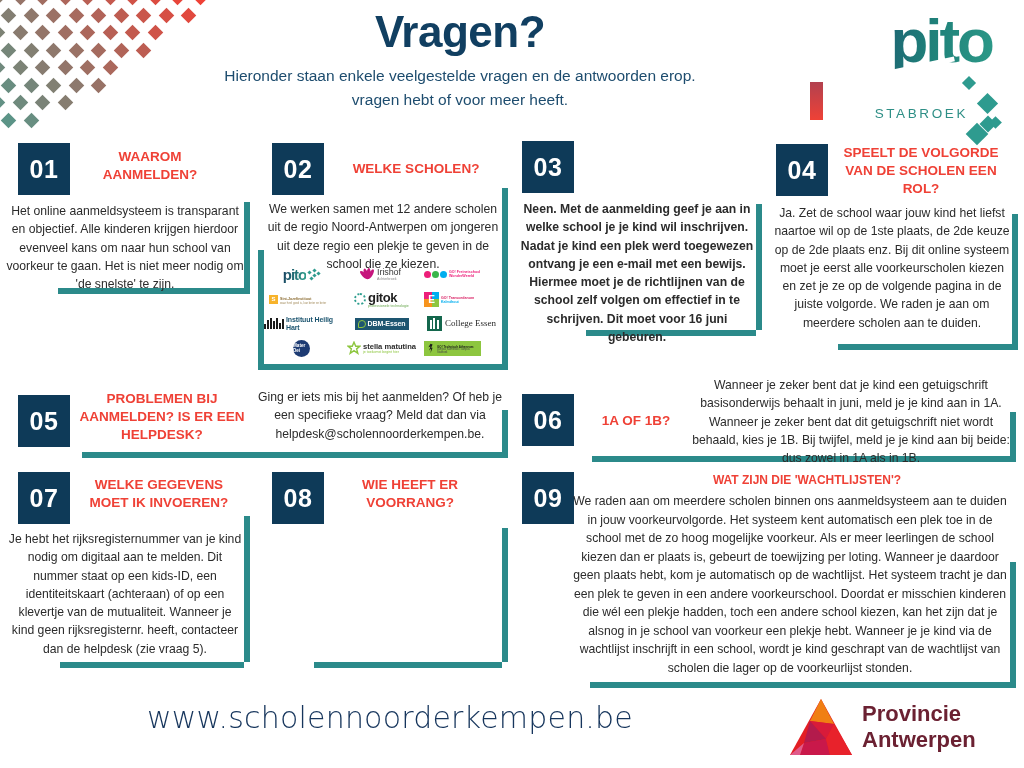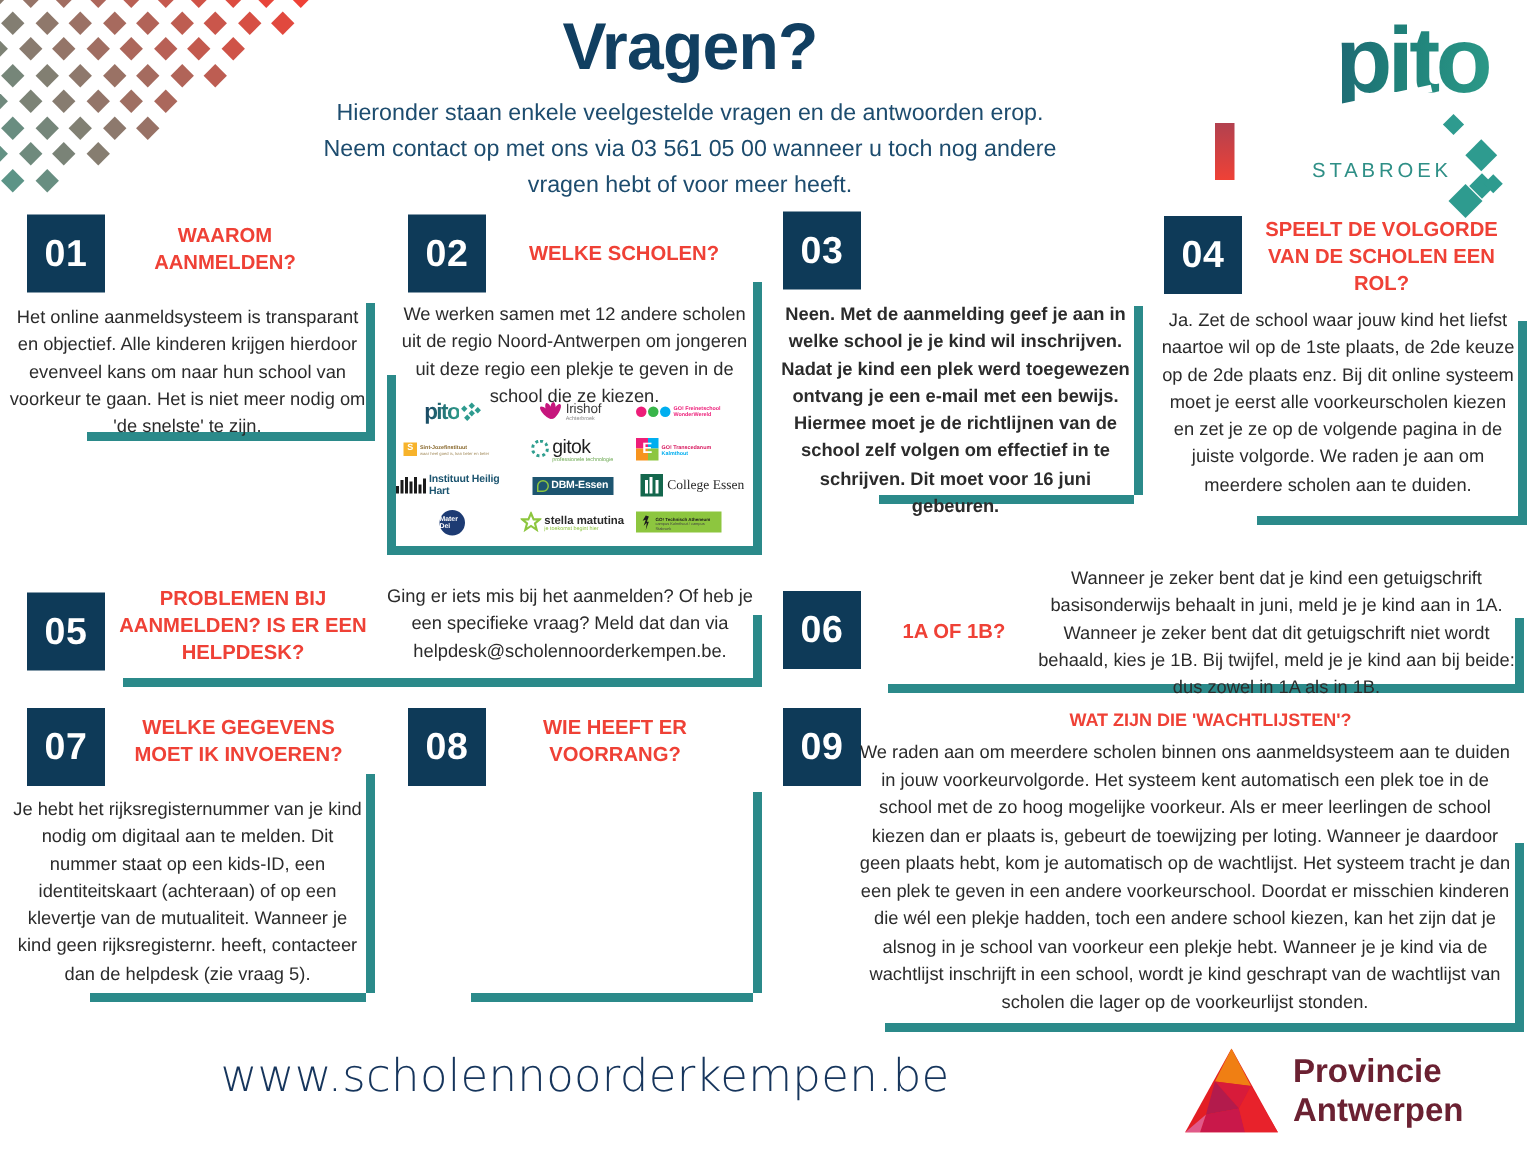--- a/index.html
+++ b/index.html
@@ -210,21 +210,20 @@
     <div class="dia" style="left: 45px; top: 105px; background: rgb(122, 131, 119);"></div>
     <div class="dia" style="left: 67.5px; top: 105px; background: rgb(134, 125, 112);"></div>
     <div class="dia" style="left: 11px; top: 122.5px; background: rgb(92, 148, 135);"></div>
     <div class="dia" style="left: 33.5px; top: 122.5px; background: rgb(104, 142, 129);"></div>
   </div>
 
 <div id="header-block">
   <div id="page-title">Vragen?</div>
   <div id="header-sub">
     <div>Hieronder staan enkele veelgestelde vragen en de antwoorden erop.</div>
-    <div>Neem contact op met ons via 03 561 05 00 wanneer u toch nog andere</div>
     <div>vragen hebt of voor meer heeft.</div>
   </div>
 </div>
 
 <div id="pito-logo">
   <div id="pito-word">pito</div>
   <div id="pito-slash"></div>
   <div id="pito-redfoot"></div>
   <div id="pito-sub">STABROEK</div>
   <div class="logo-dia" style="left:166px;top:68px;width:10px;height:10px;"></div>
@@ -290,21 +289,21 @@
   <div class="slogo" style="gap:2px;">
     <span style="width:9px;height:9px;background:#f7b32b;display:flex;align-items:center;justify-content:center;color:#fff;font-size:6px;font-weight:bold;">S</span>
     <span style="width:54px;">
       <span class="sm" style="color:#8a6a2f;font-weight:bold;">Sint-Jozefinstituut</span>
       <span class="sm" style="display:block;color:#a38c5d;font-size:2.8px;">waar heel goed is, kan beter en beter</span>
     </span>
   </div>
   <div class="slogo" style="gap:2px;">
     <span class="gitok-ring"></span>
     <span>
-      <span style="font-size:13px;font-weight:normal;color:#1f1f1f;letter-spacing:-0.4px;">gitok</span>
+      <span style="font-size:13px;font-weight:bold;color:#1f1f1f;letter-spacing:-0.4px;">gitok</span>
       <span class="sm" style="display:block;color:#6aa84f;">professionele technologie</span>
     </span>
   </div>
   <div class="slogo" style="justify-content:flex-start;gap:2px;">
     <span class="e-tiles" style="position:relative;">
       <i style="background:#ed1e79;"></i>
         <i style="background:#00aeef;"></i>
         <i style="background:#f7941e;"></i>
         <i style="background:#8dc63f;"></i>
       <span class="e-letter">E</span>

